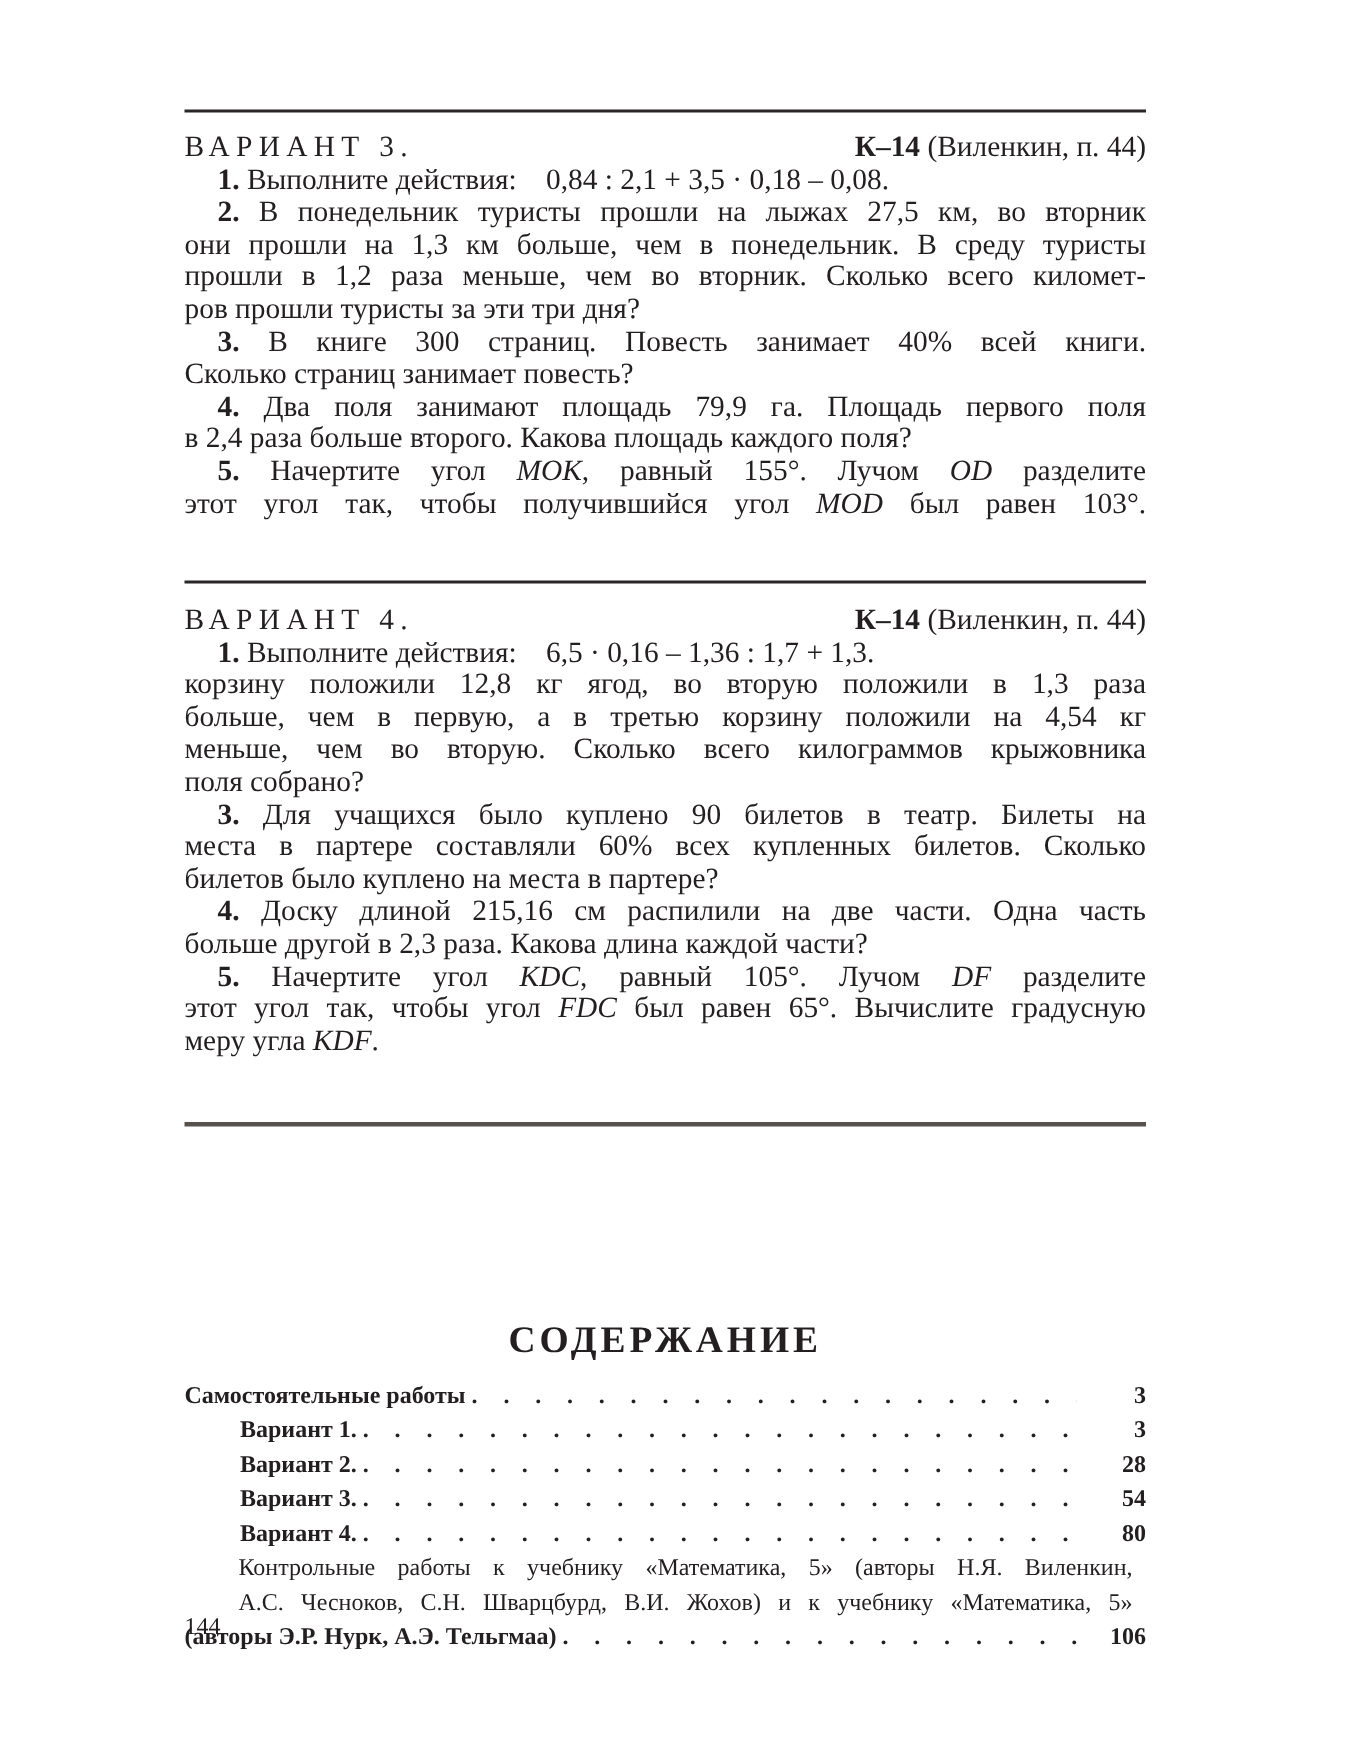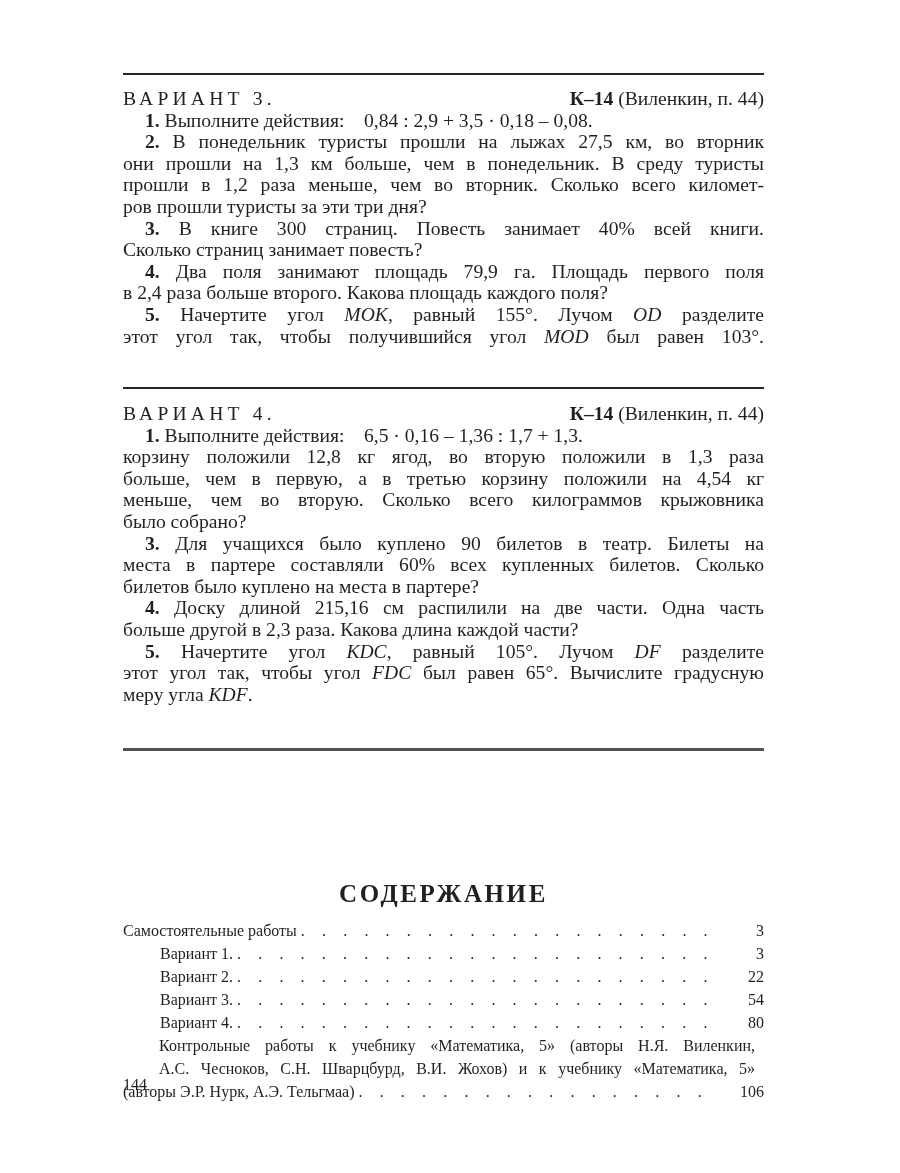--- a/index.html
+++ b/index.html
@@ -20,41 +20,41 @@
   .task .num { font-weight: bold; }
   .line { display: block; text-align: justify; text-align-last: justify; }
   .line.last { text-align-last: left; }
   .line.ind { padding-left: 22px; }
 
   .toc-title {
     position: absolute; left: 0; top: 880px; width: 641px; text-align: center;
     font-size: 25px; font-weight: bold; letter-spacing: 2.6px;
   }
   .toc { position: absolute; left: 0; top: 919px; width: 641px; font-size: 16px; line-height: 23px; }
-  .toc-row { display: flex; align-items: baseline; height: 23px; }
+  .toc-row { display: flex; align-items: baseline; height: 23px; font-weight: bold; }
   .toc-row.ind .toc-label { padding-left: 37px; }
   .toc-label { white-space: nowrap; }
   .dots { flex: 1; overflow: hidden; white-space: nowrap; margin-left: 4px; letter-spacing: 6.6px; }
   .toc-page { width: 46px; text-align: right; }
   .toc-multi { text-align: justify; text-align-last: justify; width: 596px; display: block; height: 23px; margin-left: 36px; }
   .pagenum { position: absolute; left: 0; top: 1076px; font-size: 16px; }
 </style>
 </head>
 <body>
 
 <div class="page">
 
   <div class="rule" style="top:73px;"></div>
 
   <div class="variant" style="top:88px;">
     <div class="vhead">
       <span class="vtitle">ВАРИАНТ 3.</span>
       <span class="vcode"><b>К–14</b><span> (Виленкин, п. 44)</span></span>
     </div>
-    <p class="task" style="text-align:left;"><span class="num">1.</span> <span style="white-space:pre;">Выполните действия:    0,84 : 2,9 + 3,5 · 0,18 – 0,08.</span></p>
+    <p class="task" style="text-align:left;"><span class="num">1.</span> <span style="white-space:pre;">Выполните действия:    0,84 : 2,1 + 3,5 · 0,18 – 0,08.</span></p>
     <div>
       <span class="line ind"><b class="num">2.</b> <span>В понедельник туристы прошли на лыжах 27,5 км, во вторник</span></span>
       <span class="line">они прошли на 1,3 км больше, чем в понедельник. В среду туристы</span>
       <span class="line">прошли в 1,2 раза меньше, чем во вторник. Сколько всего километ-</span>
       <span class="line last">ров прошли туристы за эти три дня?</span>
     </div>
     <div>
       <span class="line ind"><b class="num">3.</b> <span>В книге 300 страниц. Повесть занимает 40% всей книги.</span></span>
       <span class="line last">Сколько страниц занимает повесть?</span>
     </div>
@@ -73,21 +73,21 @@
   <div class="variant" style="top:403px;">
     <div class="vhead">
       <span class="vtitle">ВАРИАНТ 4.</span>
       <span class="vcode"><b>К–14</b><span> (Виленкин, п. 44)</span></span>
     </div>
     <p class="task" style="text-align:left;"><span class="num">1.</span> <span style="white-space:pre;">Выполните действия:    6,5 · 0,16 – 1,36 : 1,7 + 1,3.</span></p>
     <div>
       <span class="line">корзину положили 12,8 кг ягод, во вторую положили в 1,3 раза</span>
       <span class="line">больше, чем в первую, а в третью корзину положили на 4,54 кг</span>
       <span class="line">меньше, чем во вторую. Сколько всего килограммов крыжовника</span>
-      <span class="line last">было собрано?</span>
+      <span class="line last">поля собрано?</span>
     </div>
     <div>
       <span class="line ind"><b class="num">3.</b> <span>Для учащихся было куплено 90 билетов в театр. Билеты на</span></span>
       <span class="line">места в партере составляли 60% всех купленных билетов. Сколько</span>
       <span class="line last">билетов было куплено на места в партере?</span>
     </div>
     <div>
       <span class="line ind"><b class="num">4.</b> <span>Доску длиной 215,16 см распилили на две части. Одна часть</span></span>
       <span class="line last">больше другой в 2,3 раза. Какова длина каждой части?</span>
     </div>
@@ -109,21 +109,21 @@
       <span class="toc-page">3</span>
     </div>
     <div class="toc-row ind">
       <span class="toc-label">Вариант 1.</span>
       <span class="dots">. . . . . . . . . . . . . . . . . . . . . . . . . . . . . . . . . . . . . . . . . . . . . . . . . . . . . . . . . . . .</span>
       <span class="toc-page">3</span>
     </div>
     <div class="toc-row ind">
       <span class="toc-label">Вариант 2.</span>
       <span class="dots">. . . . . . . . . . . . . . . . . . . . . . . . . . . . . . . . . . . . . . . . . . . . . . . . . . . . . . . . . . . .</span>
-      <span class="toc-page">22</span>
+      <span class="toc-page">28</span>
     </div>
     <div class="toc-row ind">
       <span class="toc-label">Вариант 3.</span>
       <span class="dots">. . . . . . . . . . . . . . . . . . . . . . . . . . . . . . . . . . . . . . . . . . . . . . . . . . . . . . . . . . . .</span>
       <span class="toc-page">54</span>
     </div>
     <div class="toc-row ind">
       <span class="toc-label">Вариант 4.</span>
       <span class="dots">. . . . . . . . . . . . . . . . . . . . . . . . . . . . . . . . . . . . . . . . . . . . . . . . . . . . . . . . . . . .</span>
       <span class="toc-page">80</span>

